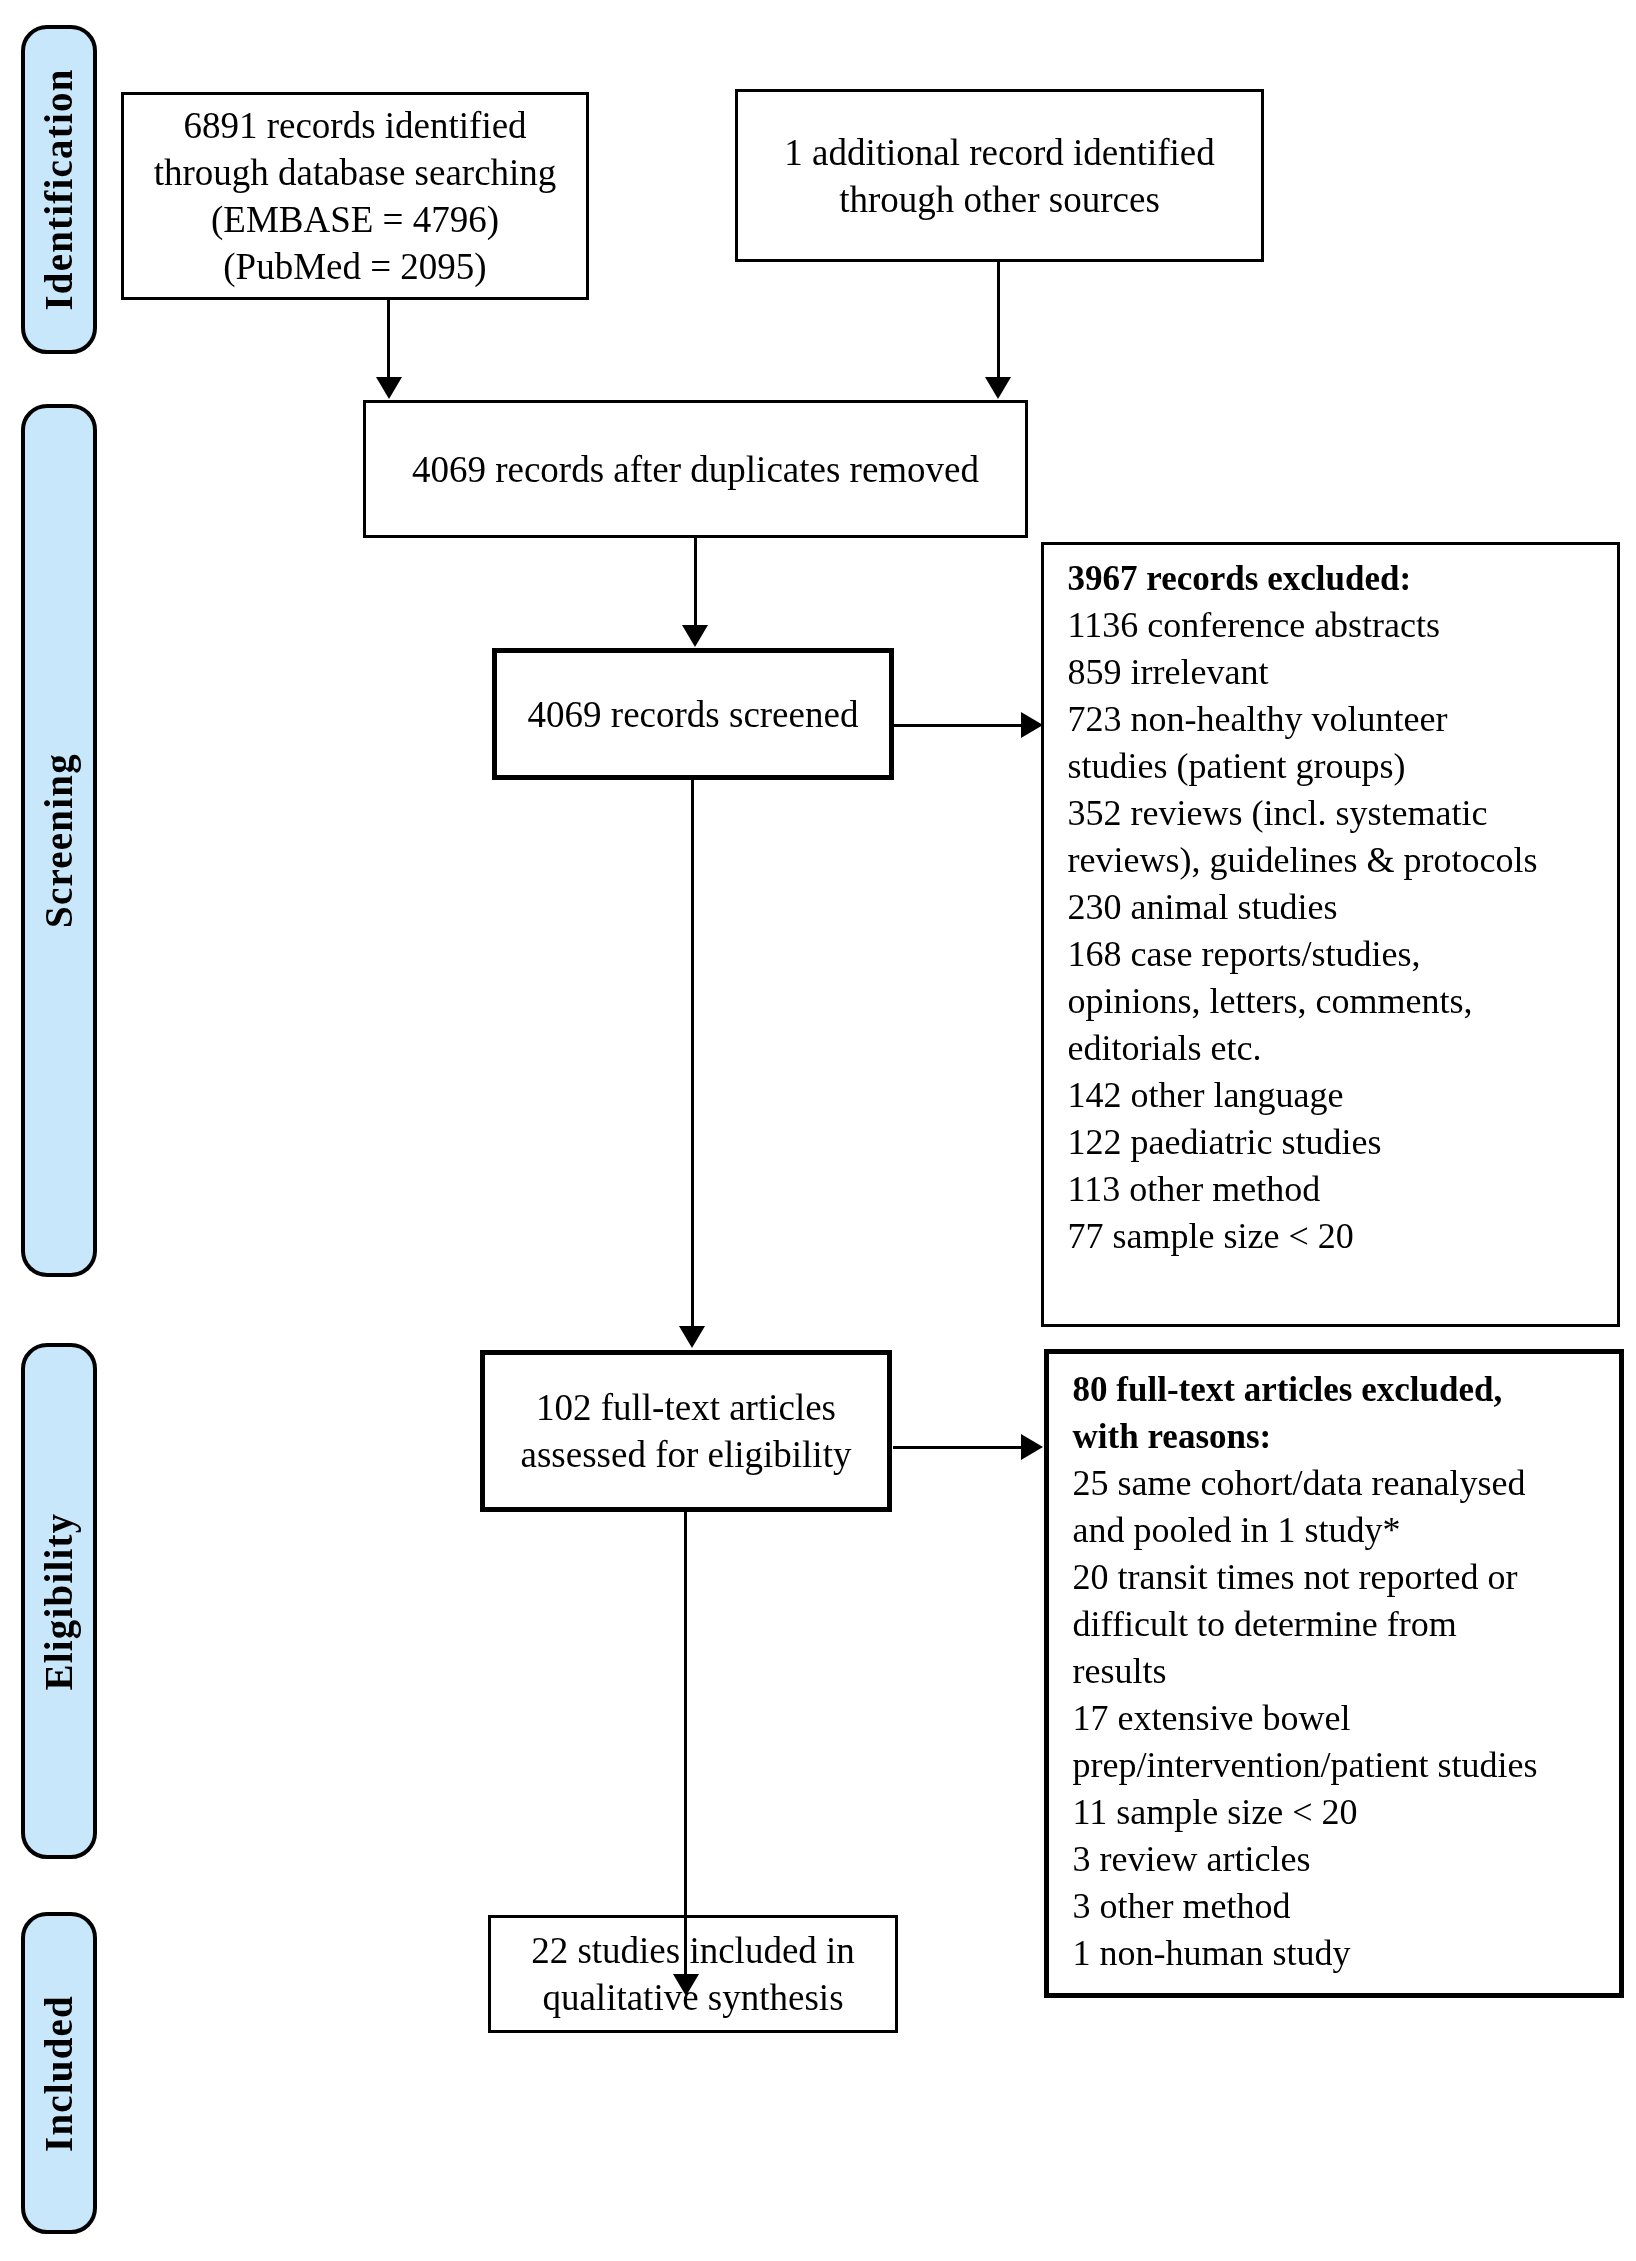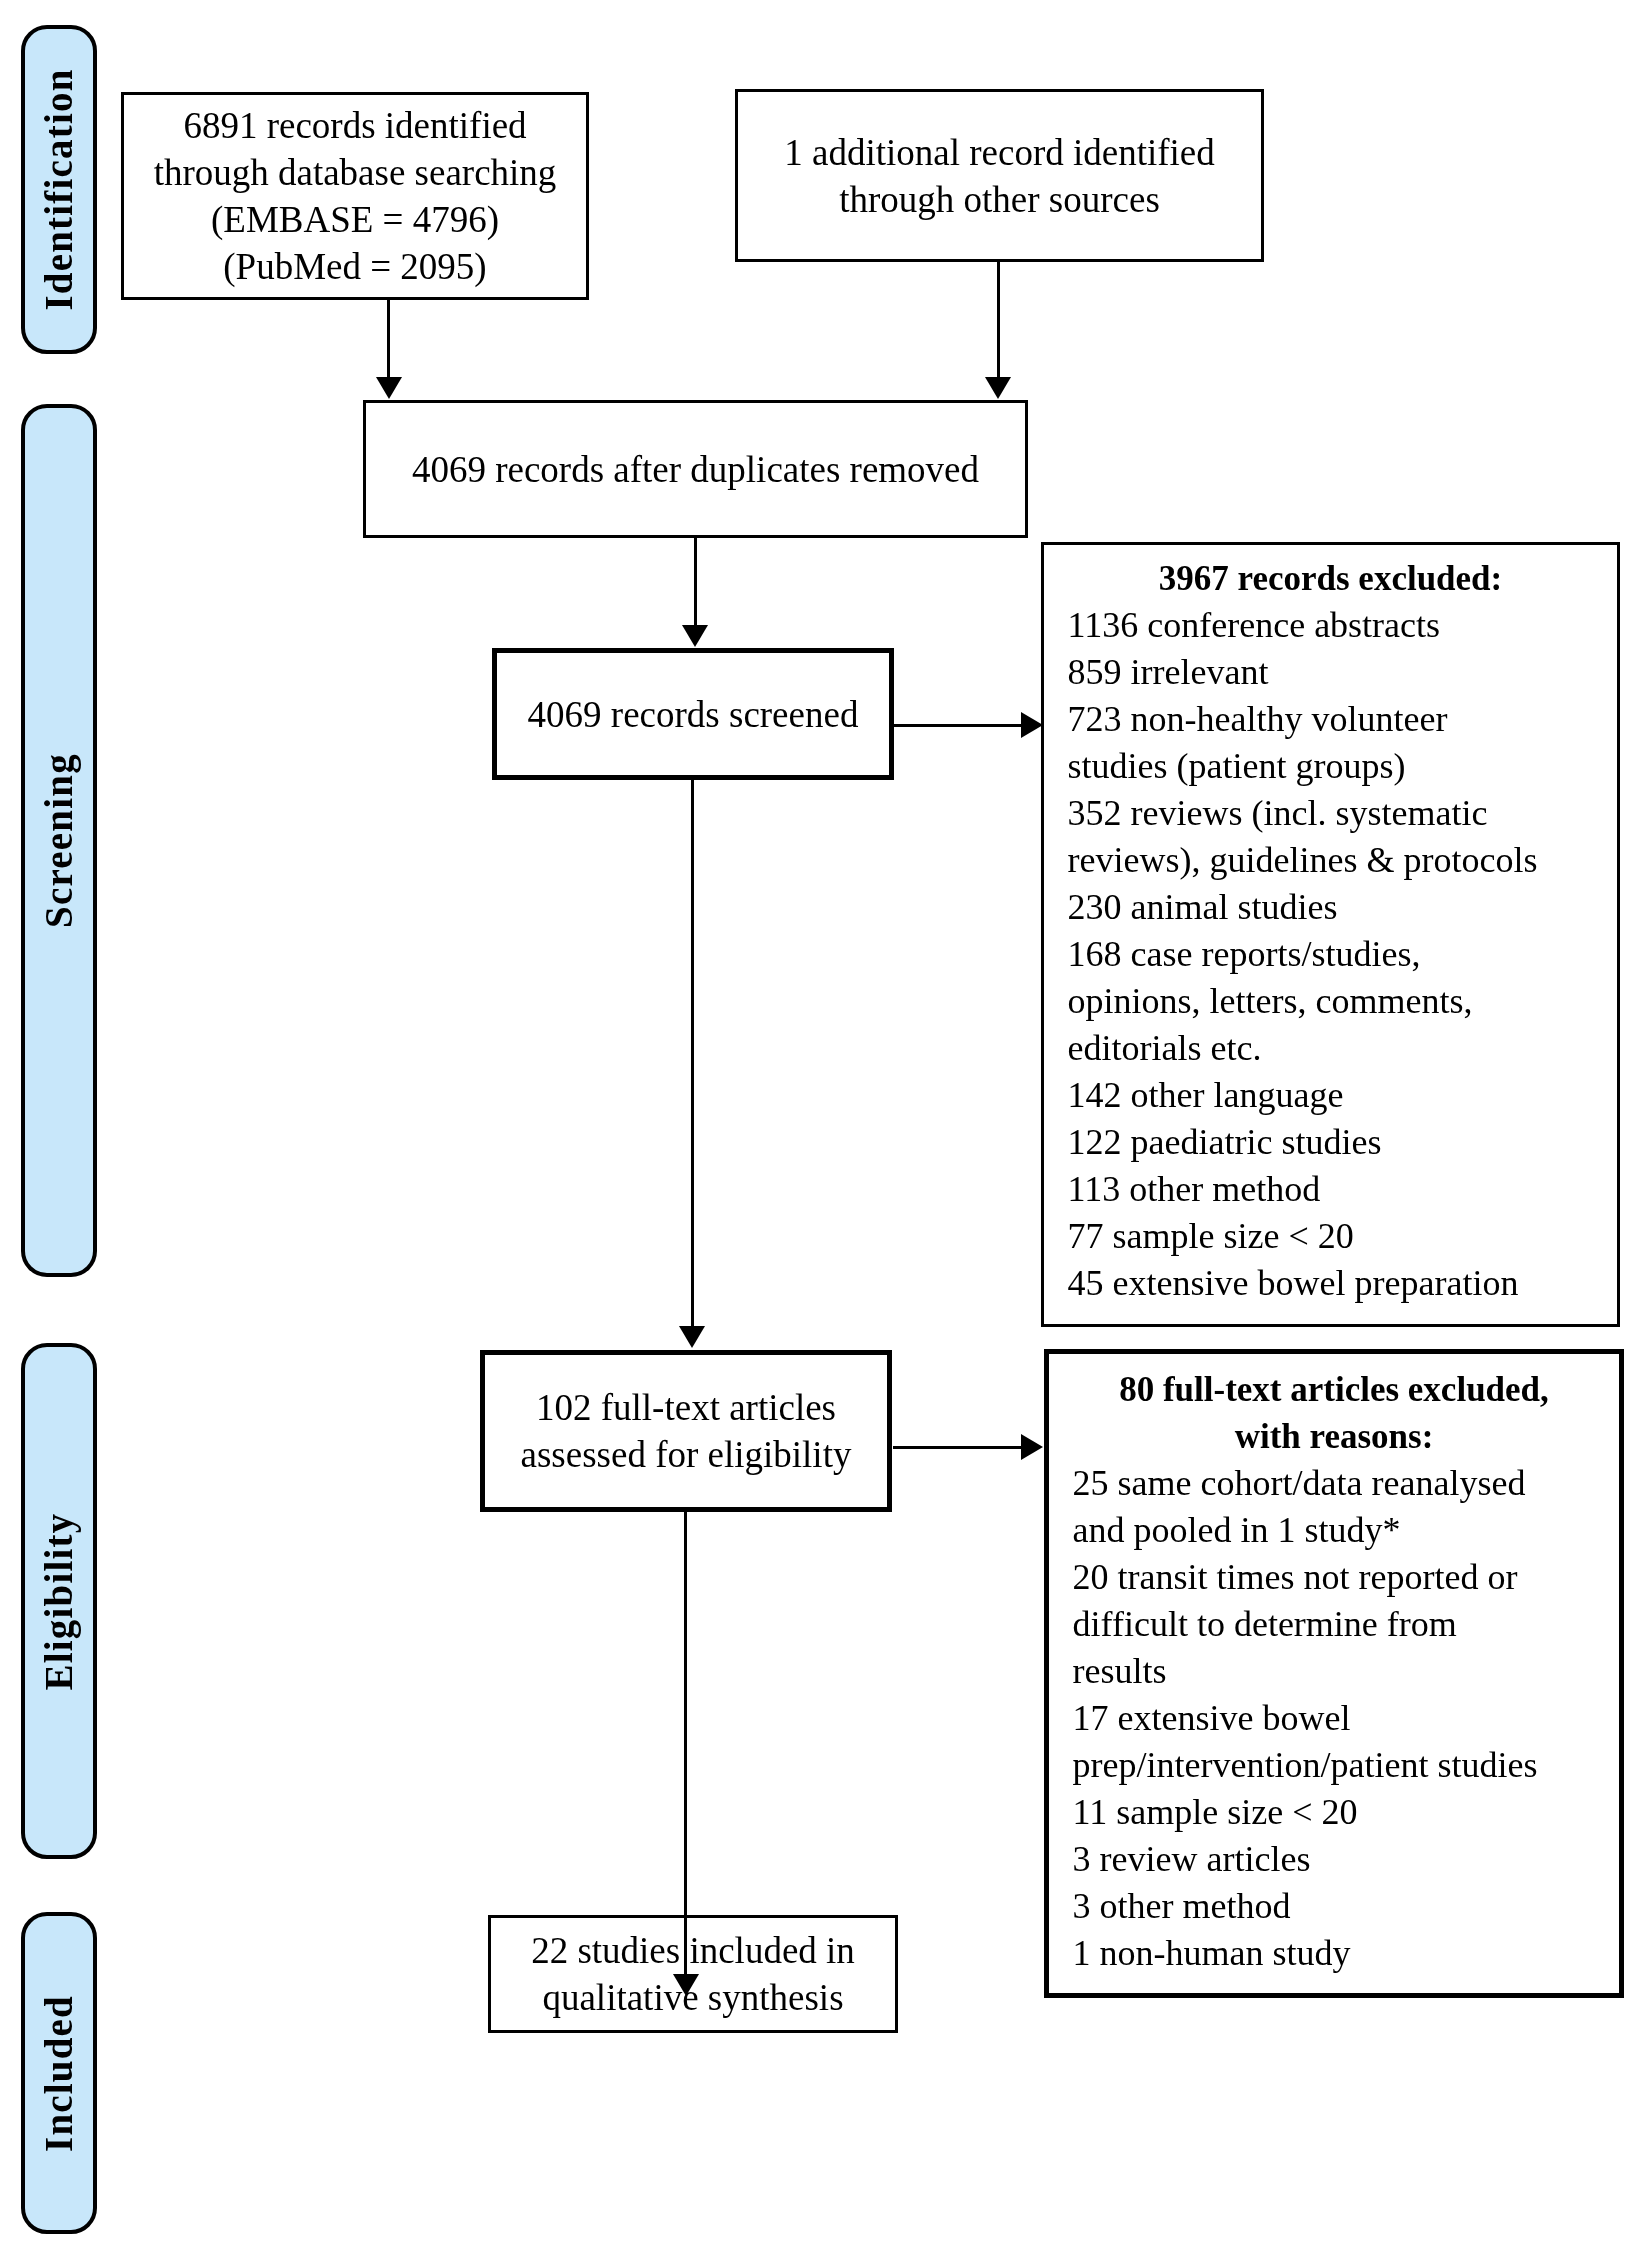--- a/index.html
+++ b/index.html
@@ -39,21 +39,21 @@
     border:3.7px solid #000000;
     background:#ffffff;
     box-sizing:border-box;
     font-size:37px;
     line-height:47px;
   }
   .box.center { display:flex; align-items:center; justify-content:center; text-align:center; }
   .box.center .txt { white-space:pre-line; }
 
   .box.list { padding:10px 23.6px; text-align:left; font-size:36px; }
-  .list-heading { font-weight:bold; text-align:center; white-space:pre-line; font-size:35px; }
+  .list-heading { font-weight:bold; text-align:left; white-space:pre-line; font-size:35px; }
   .list-item { white-space:pre-line; }
 
   #box-identified        { left:121px;  top:92px;  width:468px;  height:208px; }
   #box-additional        { left:735px; top:89px;  width:529px;  height:173px; }
   #box-dedup             { left:363px;  top:400px;  width:665px; height:138px;text-align:right; }
   #box-screened          { left:492px;  top:648px; width:402px;  height:132px; border-width:5.6px;justify-content:center; }
   #box-records-excluded  { left:1041px; top:542px;  width:579px;  height:785px; }
   #box-fulltext          { left:480px;  top:1350px; width:412px;  height:162px; border-width:5.6px; }
   #box-fulltext-excluded { left:1044px; top:1349px; width:580px;  height:649px; border-width:5px; padding:12.4px 23.6px; }
   #box-included-studies  { left:488px;  top:1915px; width:410px;  height:118px; }
@@ -131,21 +131,20 @@
         <div class="list-item">352 reviews (incl. systematic
 reviews), guidelines &amp; protocols</div>
         <div class="list-item">230 animal studies</div>
         <div class="list-item">168 case reports/studies,
 opinions, letters, comments,
 editorials etc.</div>
         <div class="list-item">142 other language</div>
         <div class="list-item">122 paediatric studies</div>
         <div class="list-item">113 other method</div>
         <div class="list-item">77 sample size &lt; 20</div>
-        <div class="list-item">45 extensive bowel preparation</div>
       </div>
   </div>
 
   <div class="box center" id="box-fulltext">
     <span class="txt">102 full-text articles
 assessed for eligibility</span>
   </div>
 
   <div class="box list" id="box-fulltext-excluded">
     <div class="list-heading">80 full-text articles excluded,

